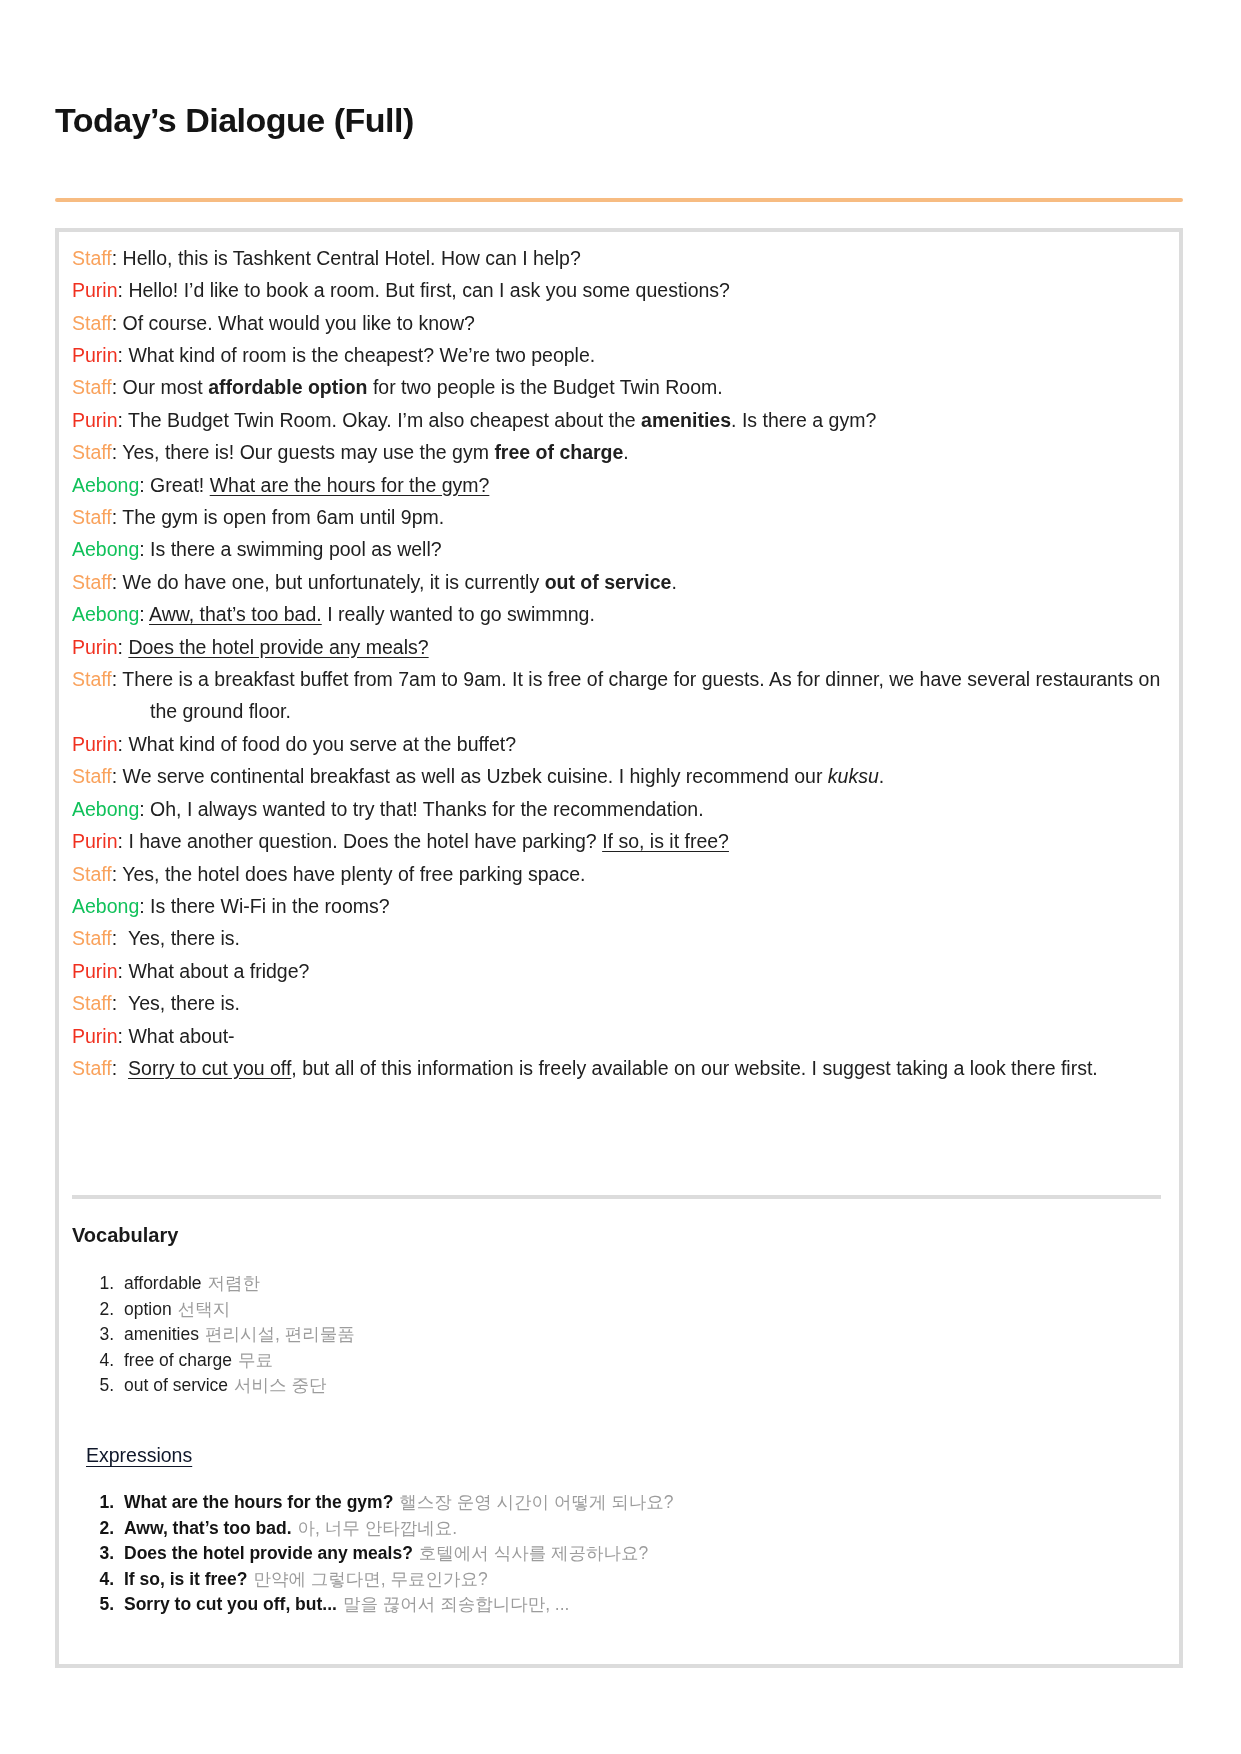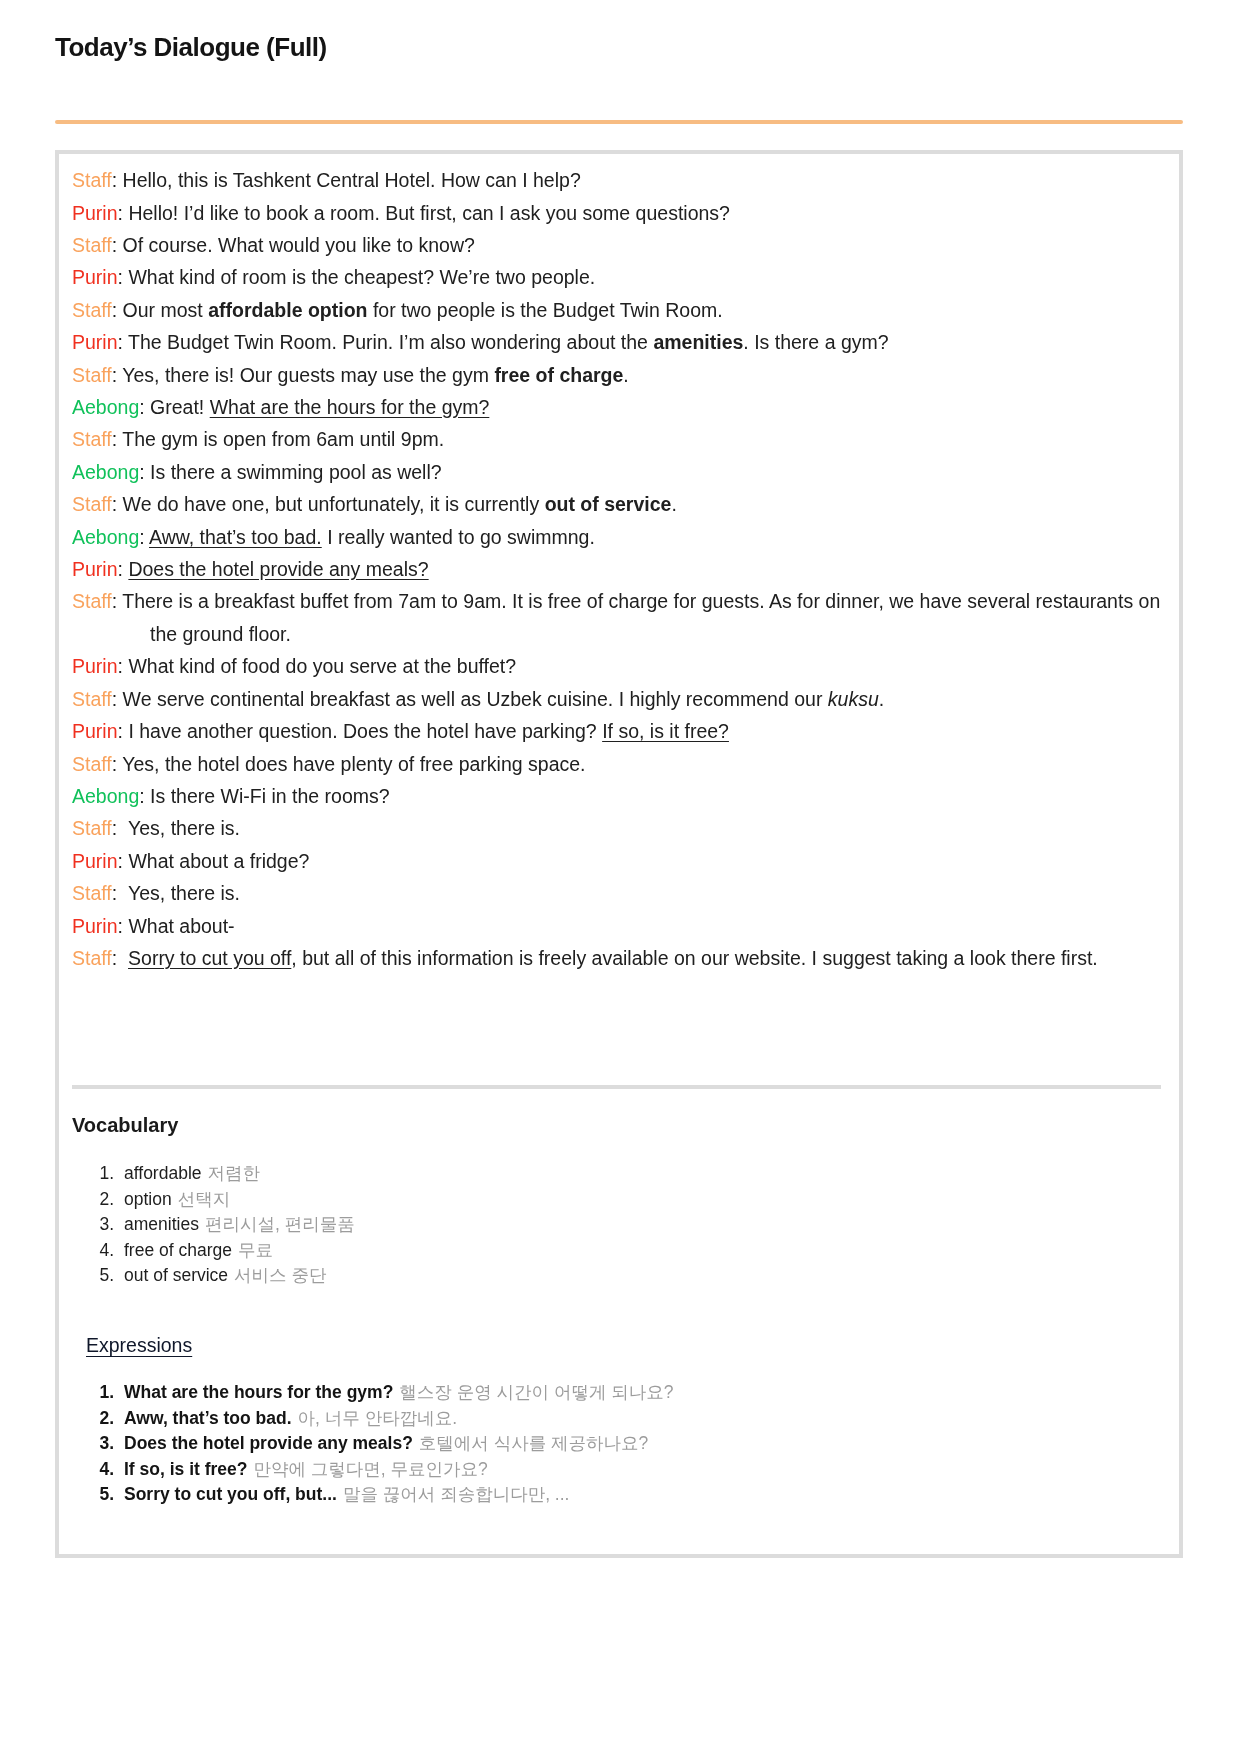--- a/index.html
+++ b/index.html
@@ -4,22 +4,22 @@
 <style>
   html,body{margin:0;padding:0;background:#ffffff;}
   body{
     width:1241px;height:1754px;
     font-family:"Liberation Sans","DejaVu Sans",sans-serif;
     color:var(--body,#202020);
     -webkit-font-smoothing:antialiased;
   }
   .page{padding:0 58px 0 55px;}
   h1.title{
-    margin:32px 0 0 0;
-    font-size:26px;line-height:1.2;font-weight:700;
+    margin:100px 0 0 0;
+    font-size:34px;line-height:1.2;font-weight:700;
     letter-spacing:-0.5px;color:#141414;
   }
   .title-rule{
     margin-top:57px;height:4px;border-radius:2px;
     background:var(--rule,#F7BC82);
   }
   .content-box{
     margin-top:26px;
     border:4px solid var(--border,#DCDCDC);
     padding:10px 18px 46px 13px;
@@ -64,31 +64,32 @@
   <h1 class="title">Today’s Dialogue (Full)</h1>
   <div class="title-rule"></div>
 
   <div class="content-box">
     <div class="dialogue">
         <div class="dlg-line"><span class="speaker staff">Staff</span>: <span>Hello, this is Tashkent Central Hotel. How can I help?</span></div>
         <div class="dlg-line"><span class="speaker purin">Purin</span>: <span>Hello! I’d like to book a room. But first, can I ask you some questions?</span></div>
         <div class="dlg-line"><span class="speaker staff">Staff</span>: <span>Of course. What would you like to know?</span></div>
         <div class="dlg-line"><span class="speaker purin">Purin</span>: <span>What kind of room is the cheapest? We’re two people.</span></div>
         <div class="dlg-line"><span class="speaker staff">Staff</span>: <span>Our most </span><span class="seg-b">affordable option</span><span> for two people is the Budget Twin Room.</span></div>
-        <div class="dlg-line"><span class="speaker purin">Purin</span>: <span>The Budget Twin Room. Purin. I’m also wondering about the </span><span class="seg-b">amenities</span><span>. Is there a gym?</span></div>
+        <div class="dlg-line"><span class="speaker purin">Purin</span>: <span>The Budget Twin Room. Okay. I’m also cheapest about the </span><span class="seg-b">amenities</span><span>. Is there a gym?</span></div>
         <div class="dlg-line"><span class="speaker staff">Staff</span>: <span>Yes, there is! Our guests may use the gym </span><span class="seg-b">free of charge</span><span>.</span></div>
         <div class="dlg-line"><span class="speaker aebong">Aebong</span>: <span>Great! </span><span class="seg-u">What are the hours for the gym?</span></div>
         <div class="dlg-line"><span class="speaker staff">Staff</span>: <span>The gym is open from 6am until 9pm.</span></div>
         <div class="dlg-line"><span class="speaker aebong">Aebong</span>: <span>Is there a swimming pool as well?</span></div>
         <div class="dlg-line"><span class="speaker staff">Staff</span>: <span>We do have one, but unfortunately, it is currently </span><span class="seg-b">out of service</span><span>.</span></div>
         <div class="dlg-line"><span class="speaker aebong">Aebong</span>: <span class="seg-u">Aww, that’s too bad.</span><span> I really wanted to go swimmng.</span></div>
         <div class="dlg-line"><span class="speaker purin">Purin</span>: <span class="seg-u">Does the hotel provide any meals?</span></div>
         <div class="dlg-line"><span class="speaker staff">Staff</span>: <span>There is a breakfast buffet from 7am to 9am. It is free of charge for guests. As for dinner, we have several restaurants on the ground floor.</span></div>
         <div class="dlg-line"><span class="speaker purin">Purin</span>: <span>What kind of food do you serve at the buffet?</span></div>
         <div class="dlg-line"><span class="speaker staff">Staff</span>: <span>We serve continental breakfast as well as Uzbek cuisine. I highly recommend our </span><span class="seg-i">kuksu</span><span>.</span></div>
+        <div class="dlg-line"><span class="speaker aebong">Aebong</span>: <span>Oh, I always wanted to try that! Thanks for the recommendation.</span></div>
         <div class="dlg-line"><span class="speaker purin">Purin</span>: <span>I have another question. Does the hotel have parking? </span><span class="seg-u">If so, is it free?</span></div>
         <div class="dlg-line"><span class="speaker staff">Staff</span>: <span>Yes, the hotel does have plenty of free parking space.</span></div>
         <div class="dlg-line"><span class="speaker aebong">Aebong</span>: <span>Is there Wi-Fi in the rooms?</span></div>
         <div class="dlg-line"><span class="speaker staff">Staff</span>: <span>&nbsp;Yes, there is.</span></div>
         <div class="dlg-line"><span class="speaker purin">Purin</span>: <span>What about a fridge?</span></div>
         <div class="dlg-line"><span class="speaker staff">Staff</span>: <span>&nbsp;Yes, there is.</span></div>
         <div class="dlg-line"><span class="speaker purin">Purin</span>: <span>What about-</span></div>
         <div class="dlg-line"><span class="speaker staff">Staff</span>: <span>&nbsp;</span><span class="seg-u">Sorry to cut you off</span><span>, but all of this information is freely available on our website. I suggest taking a look there first.</span></div>
       </div>
 

